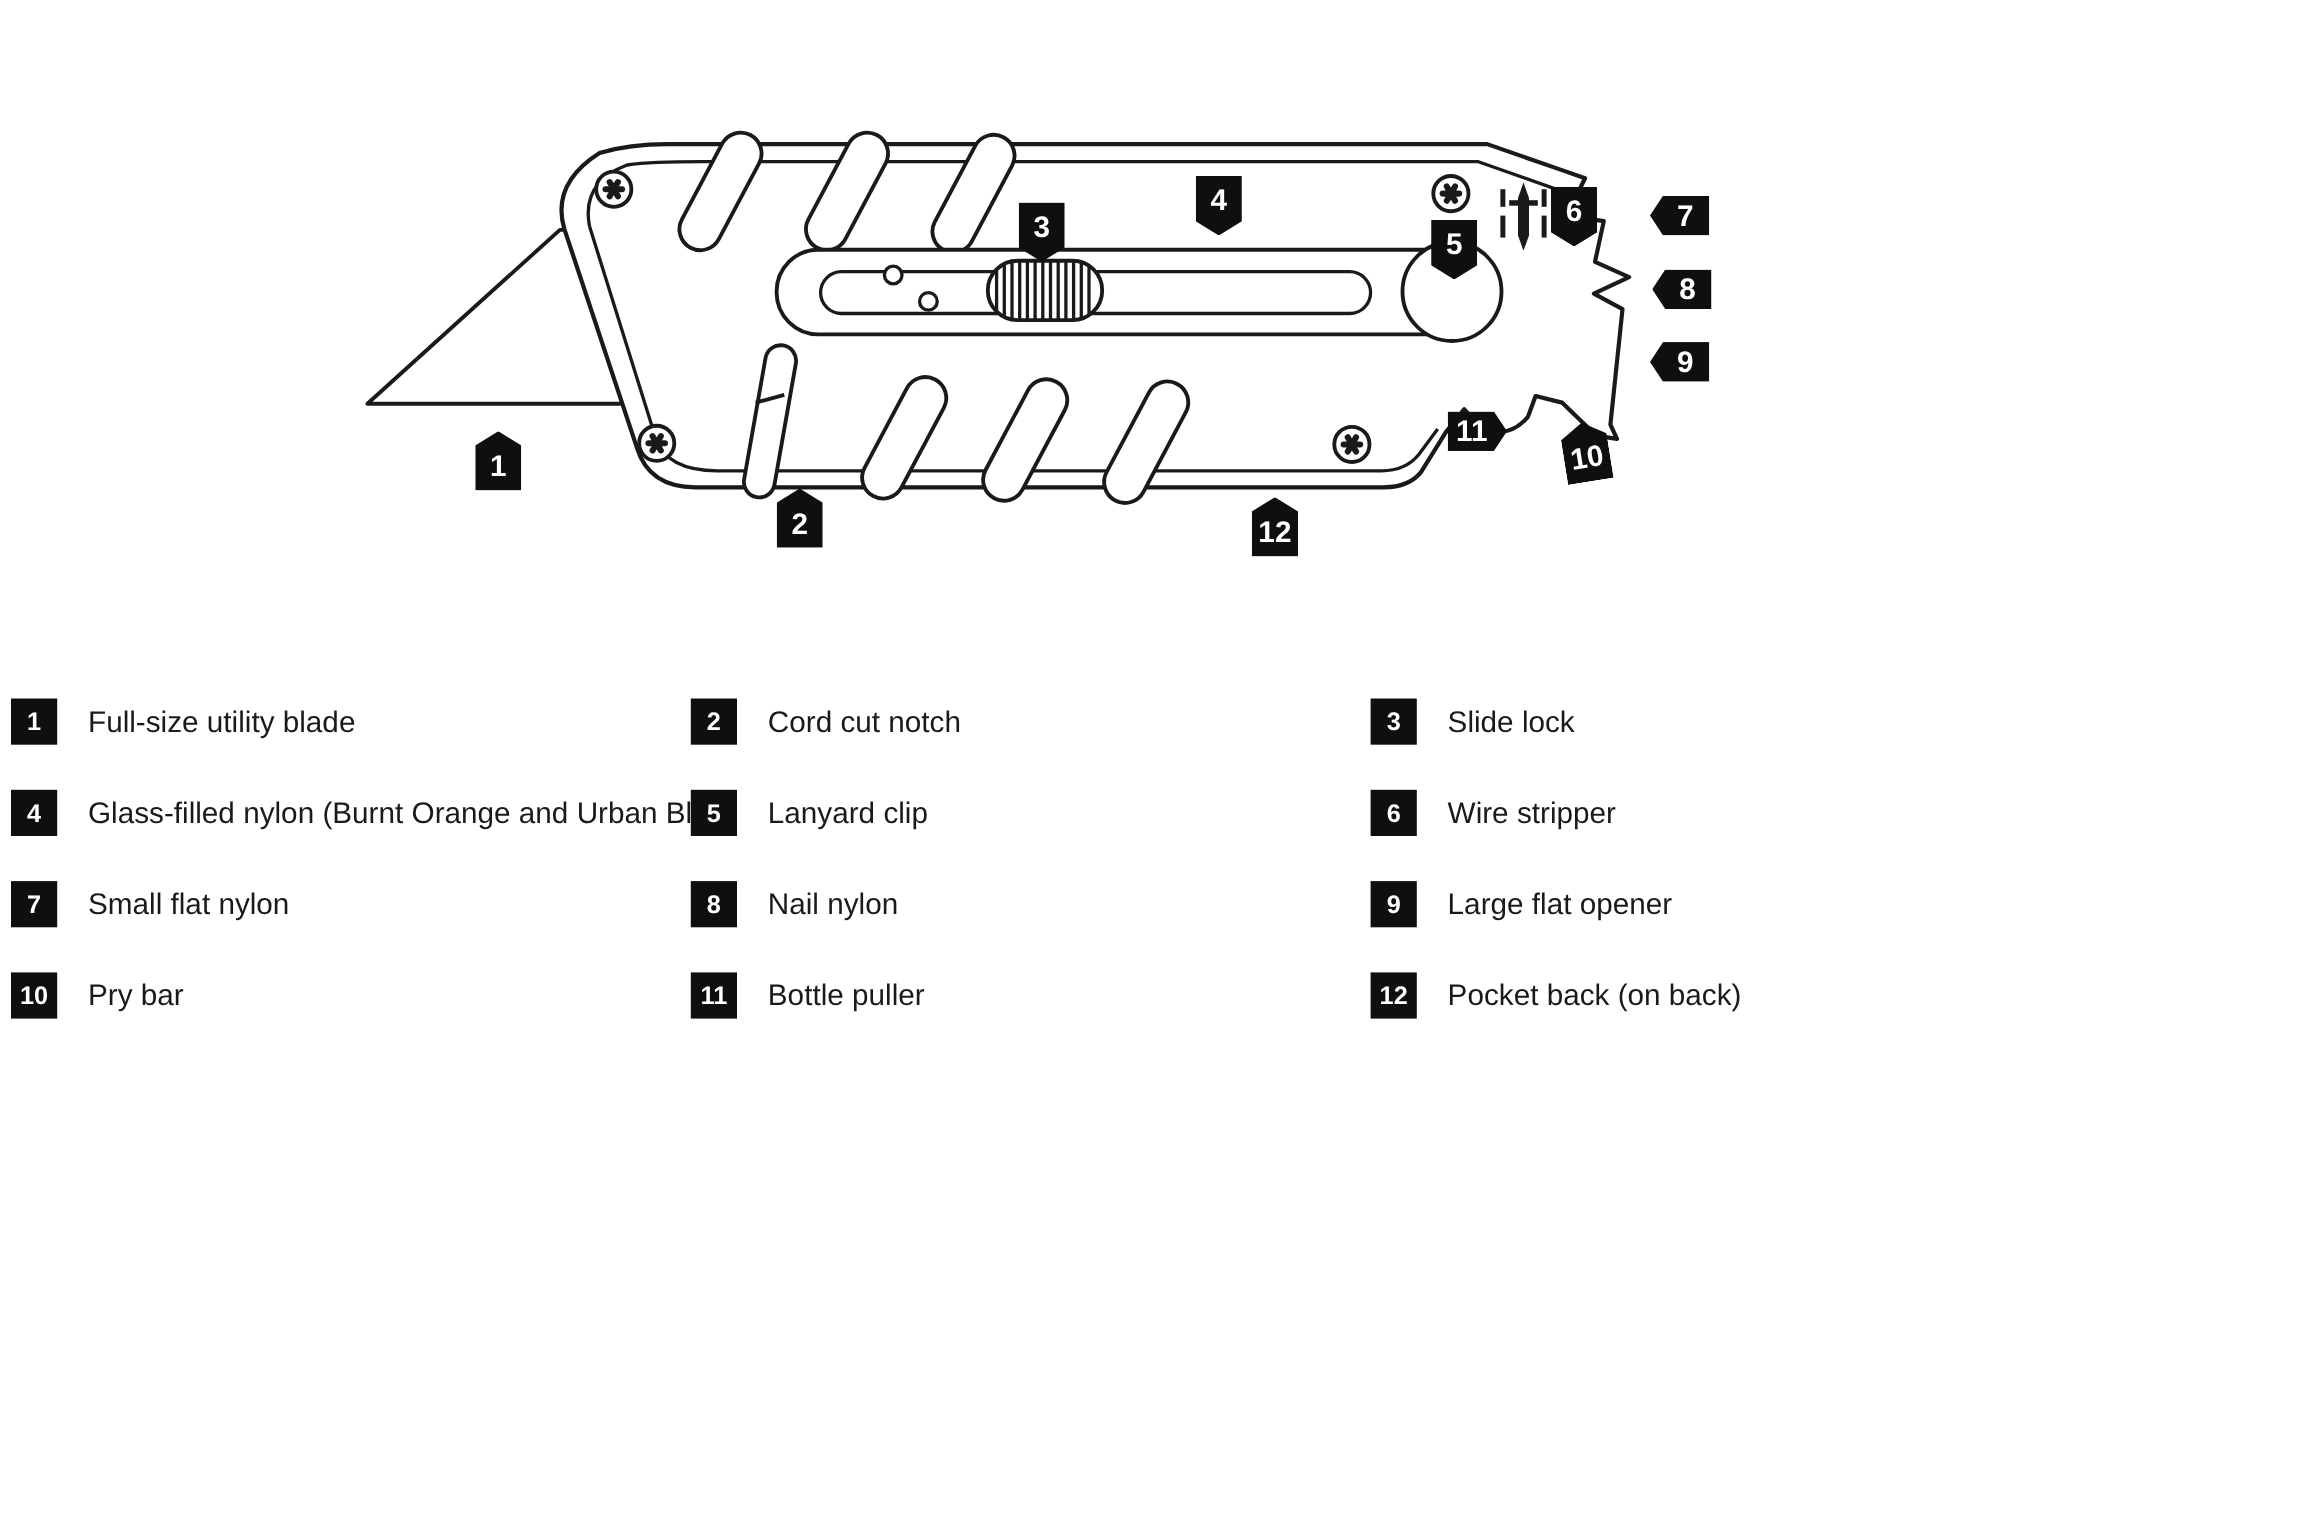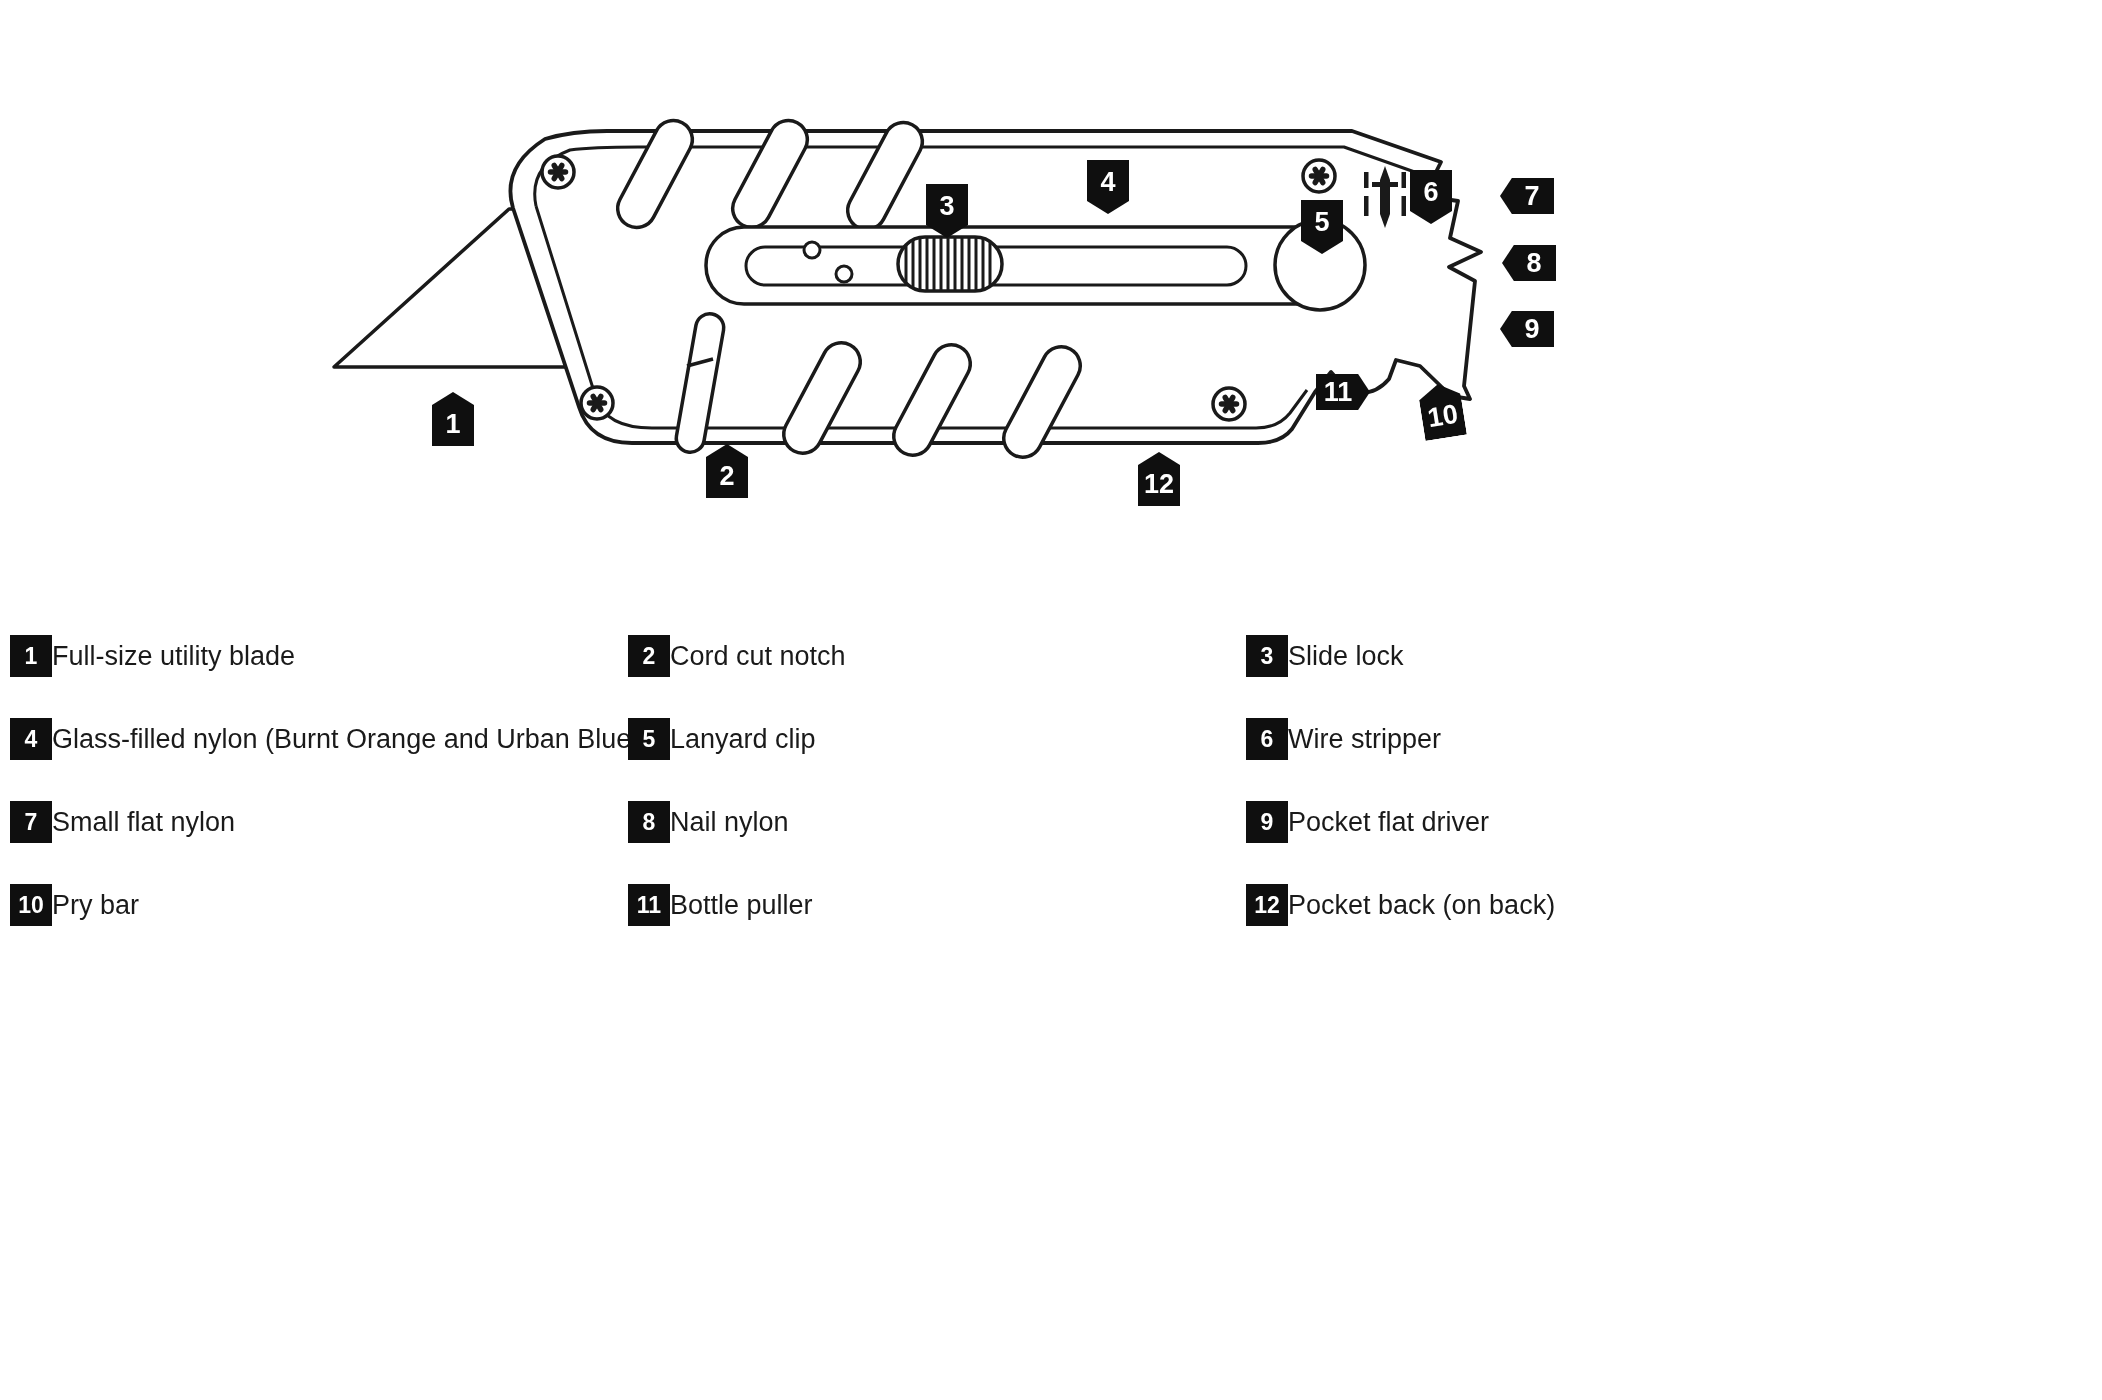--- a/index.html
+++ b/index.html
@@ -36,21 +36,21 @@
     grid-auto-rows:42px;
     row-gap:41px;
   }
   .legend-item{display:flex;align-items:center;}
   .legend-num{
     width:42px;height:42px;background:#0f0f0f;color:#ffffff;
     display:flex;align-items:center;justify-content:center;
     font-size:23px;font-weight:600;flex:0 0 42px;
   }
   .legend-label{
-    font-size:27px;color:#1a1a1a;
+    margin-left:28px;font-size:27px;color:#1a1a1a;
     white-space:nowrap;
   }
 </style>
 </head>
 <body>
 
 <div id="stage">
 
   <div id="diagram">
 
@@ -221,21 +221,21 @@
     <div class="legend-item">
       <div class="legend-num">7</div>
       <div class="legend-label">Small flat nylon</div>
     </div>
     <div class="legend-item">
       <div class="legend-num">8</div>
       <div class="legend-label">Nail nylon</div>
     </div>
     <div class="legend-item">
       <div class="legend-num">9</div>
-      <div class="legend-label">Pocket flat driver</div>
+      <div class="legend-label">Large flat opener</div>
     </div>
     <div class="legend-item">
       <div class="legend-num">10</div>
       <div class="legend-label">Pry bar</div>
     </div>
     <div class="legend-item">
       <div class="legend-num">11</div>
       <div class="legend-label">Bottle puller</div>
     </div>
     <div class="legend-item">

